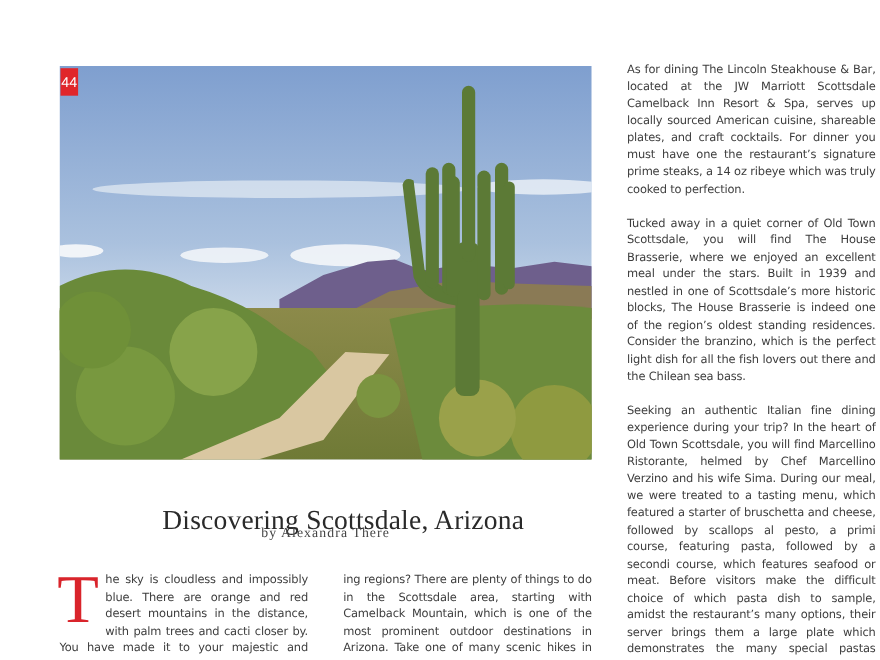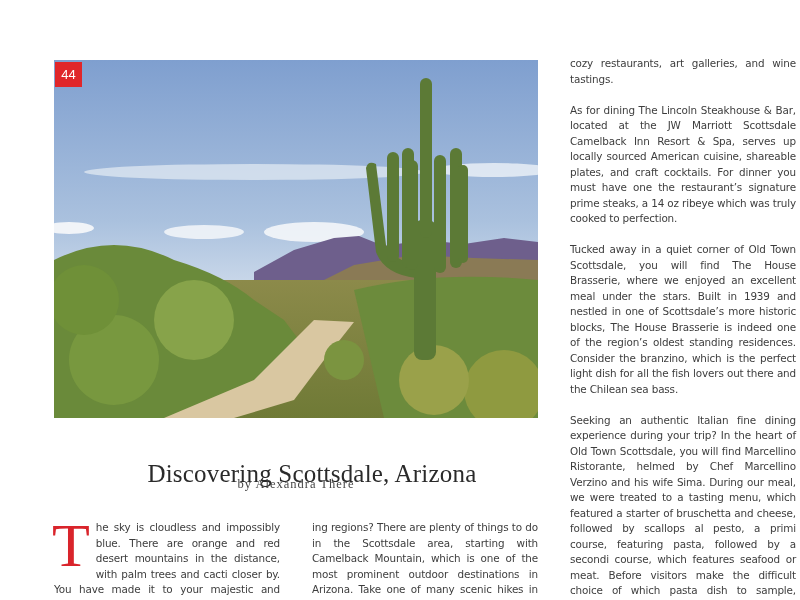--- a/index.html
+++ b/index.html
@@ -1,19 +1,19 @@
 <!DOCTYPE html>
 <html><head>
 <meta charset="utf-8">
 <style>
   html, body { margin: 0; padding: 0; }
   body { width: 800px; height: 600px; overflow: hidden; background: #ffffff; position: relative; font-family: "DejaVu Sans", sans-serif; color: #3a3a3a; }
   .photo { position: absolute; left: 54px; top: 60px; width: 484px; height: 358px; overflow: hidden; }
   .photo svg { display: block; }
-  .page-num { position: absolute; left: 55px; top: 62px; width: 27px; height: 25px; background: #e0262a; color: #fff; font-family: "Liberation Sans", sans-serif; font-size: 13px; line-height: 25px; text-align: center; }
+  .page-num { position: absolute; left: 55px; top: 62px; width: 16px; height: 25px; background: #e0262a; color: #fff; font-family: "Liberation Sans", sans-serif; font-size: 13px; line-height: 25px; text-align: center; }
   .title { position: absolute; left: 54px; width: 484px; top: 444px; text-align: center; font-family: "Liberation Serif", serif; font-size: 25px; color: #2a2a2a; letter-spacing: 0.2px; }
   .byline { position: absolute; left: 54px; width: 484px; top: 477px; text-align: center; font-family: "Liberation Serif", serif; font-size: 12.5px; color: #444; letter-spacing: 1px; }
   .col { position: absolute; font-family: "DejaVu Sans", sans-serif; font-size: 10.4px; line-height: 15.5px; text-align: justify; color: #3d3d3d; letter-spacing: -0.15px; }
   .col p { margin: 0 0 15.5px 0; }
   .col1 { left: 54px; top: 520px; width: 226px; }
   .col2 { left: 312px; top: 520px; width: 226px; }
   .col3 { left: 570px; top: 56px; width: 226px; }
   .dropcap { float: left; font-family: "Liberation Serif", serif; font-size: 62px; line-height: 50px; color: #d9242b; margin: -2px 6px 0 -2px; padding-top: 2px; }
 </style>
 </head>
@@ -71,17 +71,16 @@
 
 <div class="col col1">
   <p><span class="dropcap">T</span><span>he sky is cloudless and impossibly blue. There are orange and red desert mountains in the distance, with palm trees and cacti closer by. You have made it to your majestic and relaxing destination. You have arrived in Scottsdale.</span></p>
 </div>
 
 <div class="col col2">
   <p>ing regions? There are plenty of things to do in the Scottsdale area, starting with Camelback Mountain, which is one of the most prominent outdoor destinations in Arizona. Take one of many scenic hikes in the area, or consider engaging in some rock</p>
 </div>
 
 <div class="col col3">
-  <p>cozy restaurants, art galleries, and wine tastings.</p>
   <p>As for dining The Lincoln Steakhouse &amp; Bar, located at the JW Marriott Scottsdale Camelback Inn Resort &amp; Spa, serves up locally sourced American cuisine, shareable plates, and craft cocktails. For dinner you must have one the restaurant’s signature prime steaks, a 14 oz ribeye which was truly cooked to perfection.</p>
   <p>Tucked away in a quiet corner of Old Town Scottsdale, you will find The House Brasserie, where we enjoyed an excellent meal under the stars. Built in 1939 and nestled in one of Scottsdale’s more historic blocks, The House Brasserie is indeed one of the region’s oldest standing residences. Consider the branzino, which is the perfect light dish for all the fish lovers out there and the Chilean sea bass.</p>
   <p>Seeking an authentic Italian fine dining experience during your trip? In the heart of Old Town Scottsdale, you will find Marcellino Ristorante, helmed by Chef Marcellino Verzino and his wife Sima. During our meal, we were treated to a tasting menu, which featured a starter of bruschetta and cheese, followed by scallops al pesto, a primi course, featuring pasta, followed by a secondi course, which features seafood or meat. Before visitors make the difficult choice of which pasta dish to sample, amidst the restaurant’s many options, their server brings them a large plate which demonstrates the many special pastas available, including tortelloni stuffed with pureed filet</p>
 </div>
 
 </body></html>

